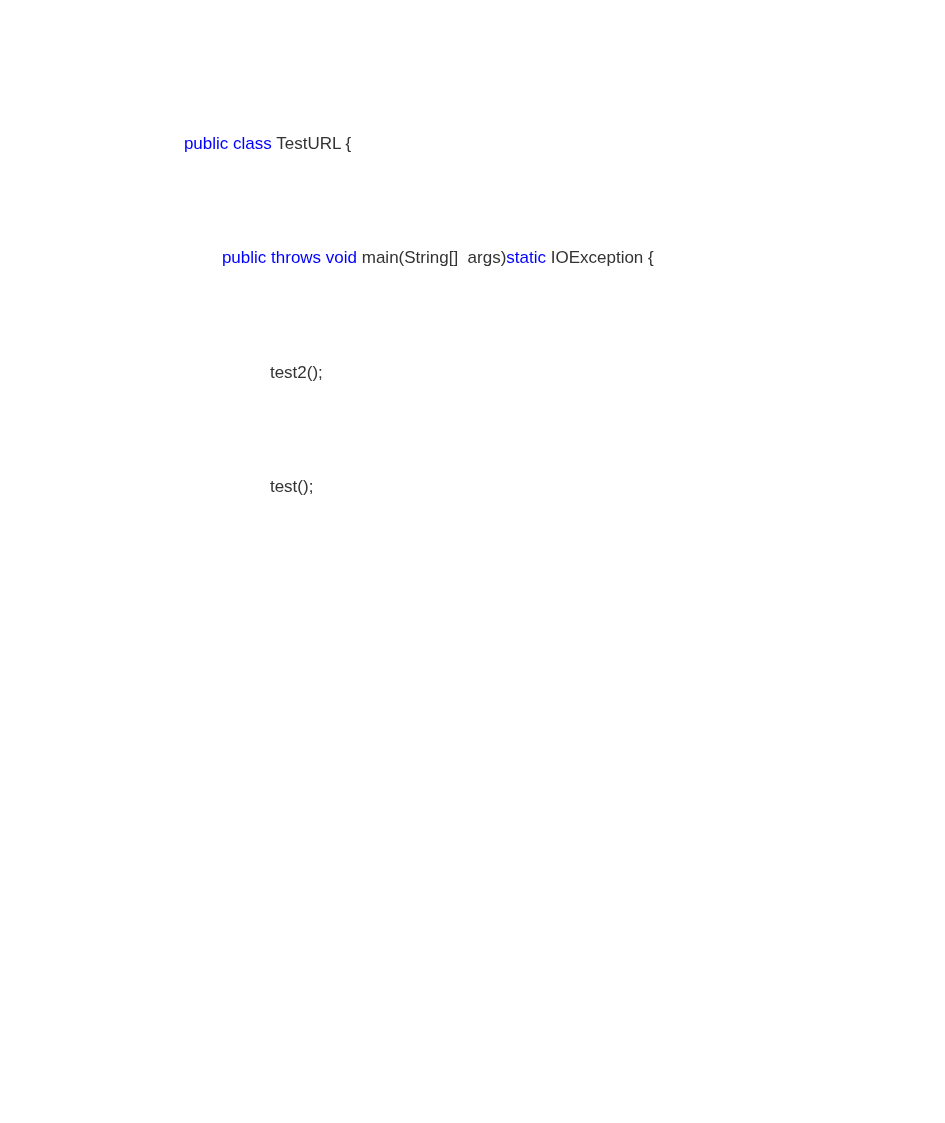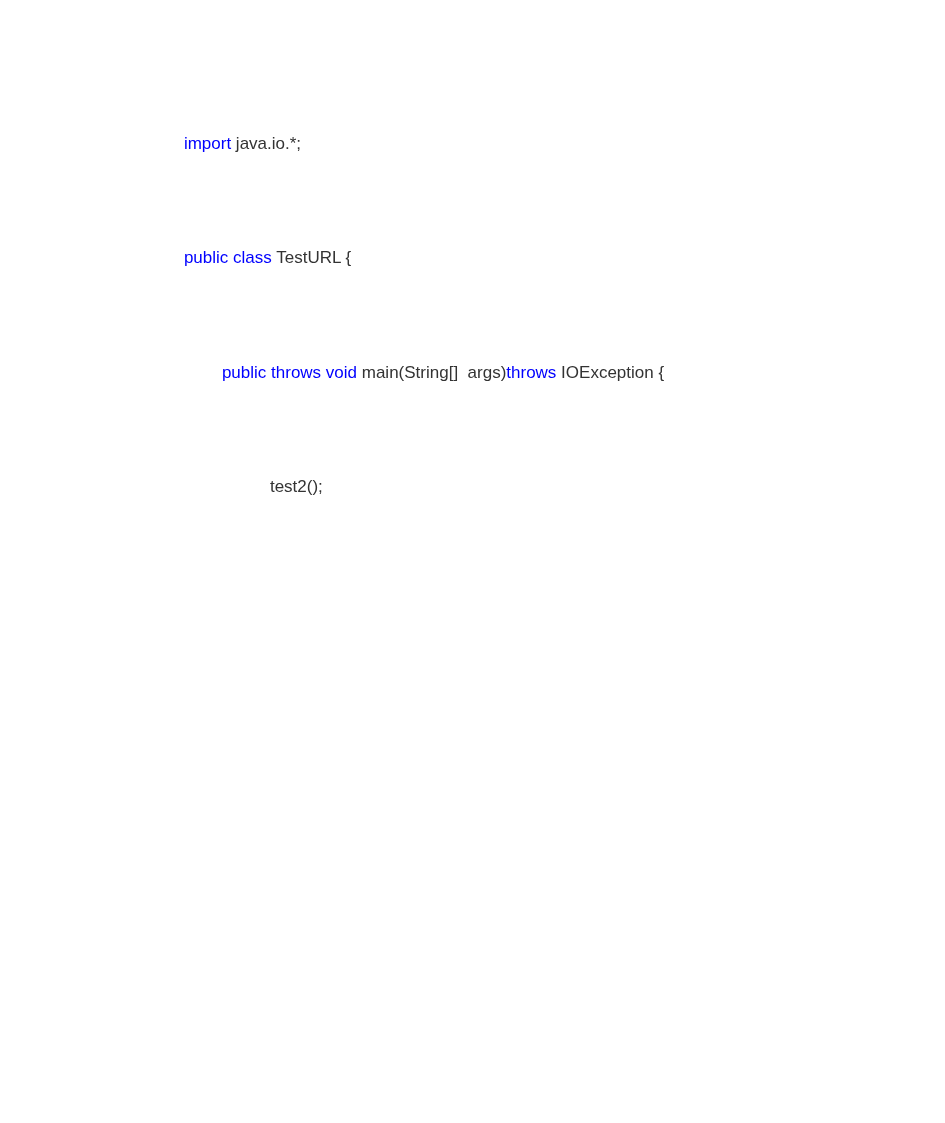--- a/index.html
+++ b/index.html
@@ -24,34 +24,34 @@
   .kw { color: #0000ff; }
   .plain { color: #333333; }
   .indent1 { padding-left: 38px; }
   .indent2 { padding-left: 86px; }
 </style>
 </head>
 <body>
 
 <div class="page">
 
-  <div class="code-line">
-    <span class="kw">import</span><span class="plain"> java.io.*;</span>
-  </div>
 
 
 
   <div class="code-line">
     <span class="kw">public class</span><span class="plain"> TestURL {</span>
   </div>
 
   <div class="code-line indent1">
-    <span class="kw">public throws void</span><span class="plain"> main(String[]  args)</span><span class="kw">throws</span><span class="plain"> IOException {</span>
+    <span class="kw">public throws void</span><span class="plain"> main(String[]  args)</span><span class="kw">static</span><span class="plain"> IOException {</span>
   </div>
 
 
 
   <div class="code-line indent2">
     <span class="plain">test2();</span>
   </div>
 
+  <div class="code-line indent2">
+    <span class="plain">test();</span>
+  </div>
 
 </div>
 
 </body></html>

